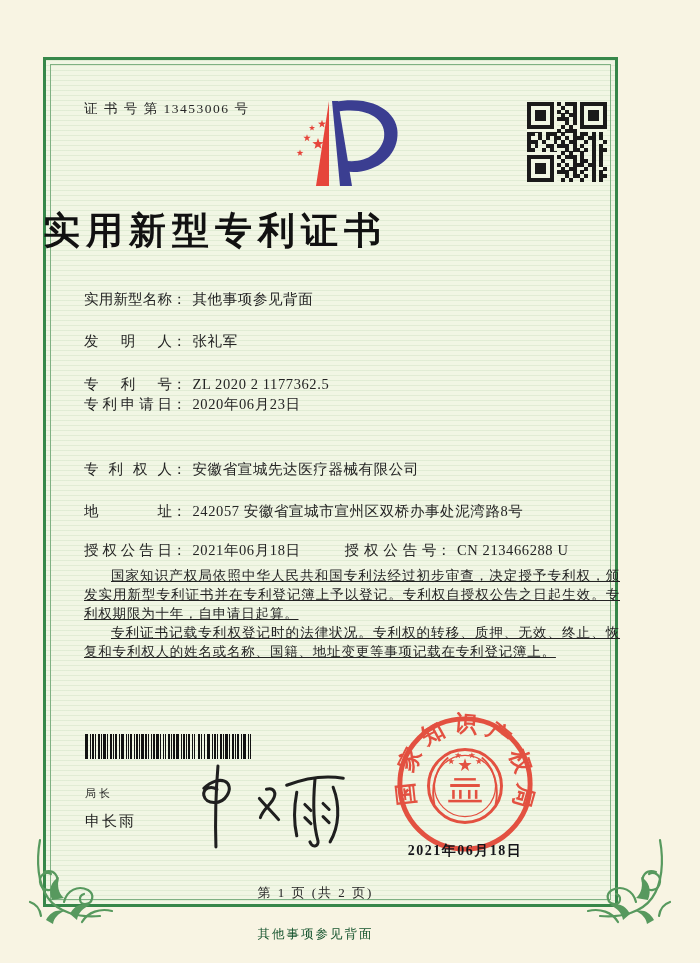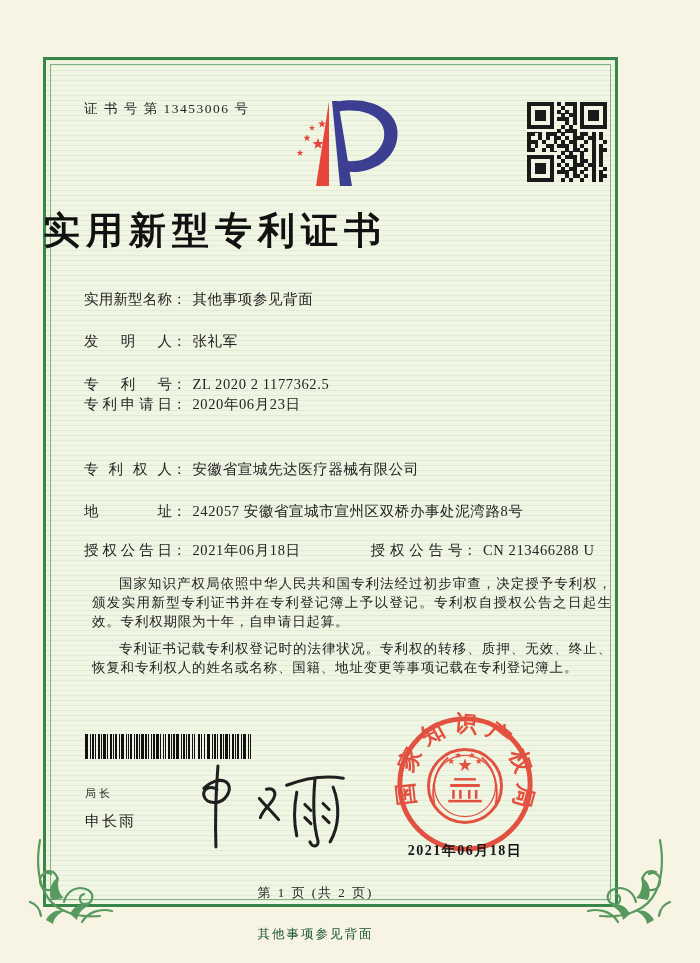--- a/index.html
+++ b/index.html
@@ -37,29 +37,29 @@
     letter-spacing:6px;color:#111;
   }
   
   .row{position:absolute;left:84px;font-size:14.5px;white-space:nowrap;color:#242424;}
   .row .lbl{
     display:inline-block;width:88px;text-align:justify;text-align-last:justify;
     vertical-align:top;
   }
   .row .sep{display:inline-block;margin-right:6px;}
   .row .val{letter-spacing:0.6px;}
-  .row .lbl2{display:inline-block;width:92px;margin-left:26px;text-align:justify;text-align-last:justify;font-family:Liberation Serif, serif;}
+  .row .lbl2{display:inline-block;width:92px;text-align:justify;text-align-last:justify;font-family:Liberation Serif, serif;}
   .row .val1{display:inline-block;width:152px;letter-spacing:0.6px;}
   
   .body-text{
     position:absolute;left:84px;top:566px;width:536px;
     font-size:13.5px;line-height:19px;letter-spacing:0.8px;
     text-align:justify;color:#242424;
   }
-  .body-text p{margin:8px;text-indent:2em;}
+  .body-text p{margin:0;text-indent:2em;text-decoration:underline;}
   
   .barcode{position:absolute;left:84px;top:734px;width:168px;height:25px;}
   .sig-title{position:absolute;left:85px;top:786px;font-size:11px;letter-spacing:3px;}
   .sig-name{position:absolute;left:85px;top:812px;font-size:15px;letter-spacing:2px;}
   .signature-svg{position:absolute;left:178px;top:760px;width:185px;height:96px;}
   .seal{position:absolute;left:391px;top:712px;width:148px;height:148px;}
   .seal-date{
     position:absolute;left:391px;top:842px;width:148px;text-align:center;
     font-size:14px;letter-spacing:1.5px;color:#15151a;font-weight:bold;
   }

